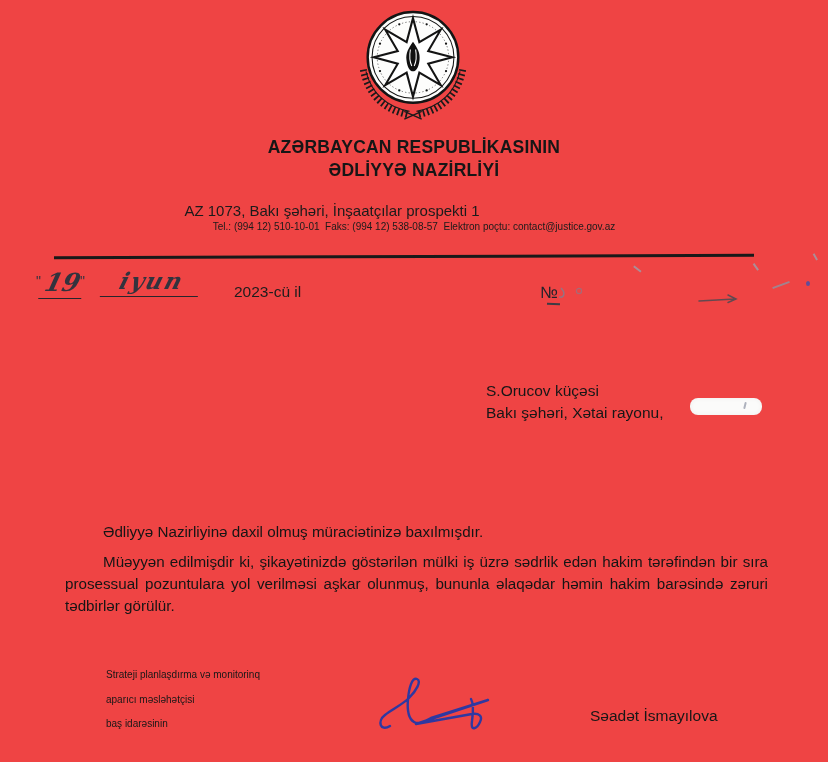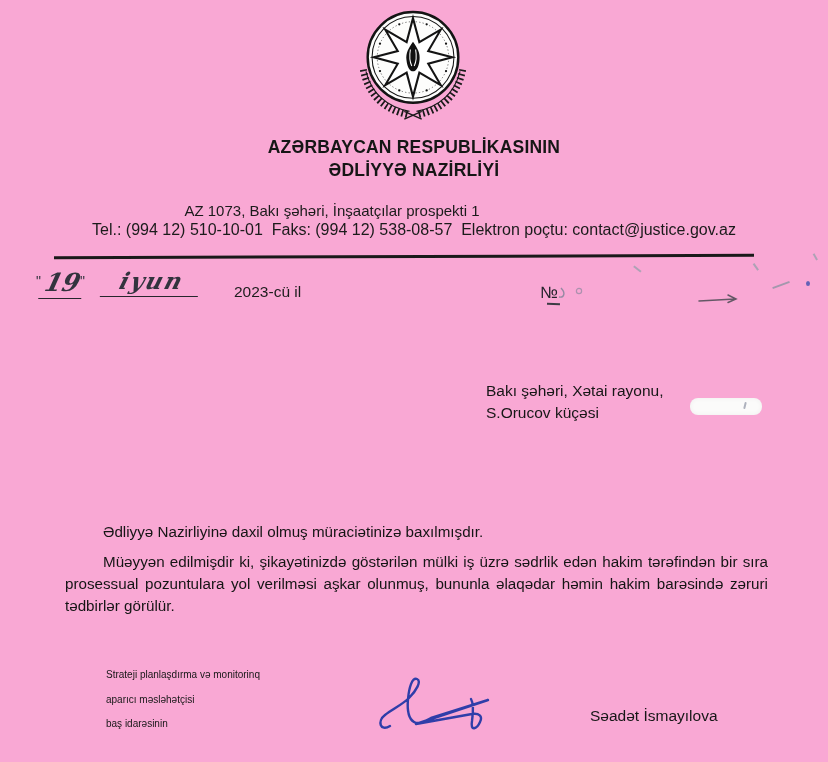--- a/index.html
+++ b/index.html
@@ -1,27 +1,27 @@
 <!DOCTYPE html>
 <html><head>
 <meta charset="utf-8">
 <style>
   html,body{margin:0;padding:0;background:#e9e9e9;}
   .page{
     position:relative; width:828px; height:762px; margin:0 auto;
-    background:#f9a8d4; overflow:hidden;
+    background:#ef4444; overflow:hidden;
     font-family:"Liberation Sans","DejaVu Sans",sans-serif;
     color:#1d1d1d;
   }
   
   .emblem{position:absolute; left:352px; top:6px; width:122px; height:128px;}
   .org{position:absolute; left:0; top:136px; width:828px; text-align:center;
        font-size:17.5px; font-weight:bold; line-height:23px; letter-spacing:.2px; color:#161616;}
   .addr{position:absolute; left:0; top:202px; width:664px; text-align:center; font-size:15px; color:#1b1b1b;}
-  .contacts{position:absolute; left:0; top:221px; width:828px; text-align:center; font-size:16px; color:#1b1b1b; white-space:pre;}
+  .contacts{position:absolute; left:0; top:221px; width:828px; text-align:center; font-size:10px; color:#1b1b1b; white-space:pre;}
   .divider{position:absolute; left:54px; top:255px; width:700px; height:3px; background:#191919; transform:rotate(-.2deg);}
   
   .dateline{position:absolute; left:36px; top:272px; width:330px; height:40px;}
   .q{position:absolute; font-size:14px; color:#33333e;}
   .q.open{left:0; top:1px;}
   .q.close{left:44px; top:1px;}
   .hw{font-family:"DejaVu Serif","Liberation Serif",serif; font-style:italic; font-weight:600;
       color:#33333e; display:inline-block; border-bottom:1.7px solid #26262c;}
   .hw.day{position:absolute; left:6px; top:-4px; font-size:25px; padding:0 5px 1px 3px; transform:skewX(-14deg);}
   .hw.month{position:absolute; left:68px; top:-5px; font-size:23px; letter-spacing:2px; padding:0 18px 2px 16px; transform:skewX(-16deg);}
@@ -112,22 +112,22 @@
     <path d="M2,9 L38,7 M31,3 L39,7 L31,10.5" stroke="#4a4a52" stroke-width="1.5" fill="none" opacity=".85" stroke-linecap="round"></path>
   </svg>
 
   <div class="pen-mark" style="left:633px;top:268px;width:9px;height:1.6px;transform:rotate(38deg);"></div>
   <div class="pen-mark" style="left:752px;top:266px;width:8px;height:1.6px;transform:rotate(55deg);"></div>
   <div class="pen-mark" style="left:772px;top:284px;width:18px;height:1.7px;transform:rotate(-20deg);background:#8d93a3;"></div>
   <div class="pen-mark" style="left:812px;top:256px;width:7px;height:1.6px;transform:rotate(60deg);"></div>
   <div class="pen-dot" style="left:806px;top:281px;"></div>
 
   <div class="recipient">
+    <div>S.Orucov küçəsi</div>
     <div>Bakı şəhəri, Xətai rayonu,</div>
-    <div>S.Orucov küçəsi</div>
   </div>
   <div class="smudge"></div>
   <div class="smudge-tick"></div>
 
   <div class="body-text">
     <p>Ədliyyə Nazirliyinə daxil olmuş müraciətinizə baxılmışdır.</p>
     <p>Müəyyən edilmişdir ki, şikayətinizdə göstərilən mülki iş üzrə sədrlik edən hakim tərəfindən bir sıra prosessual pozuntulara yol verilməsi aşkar olunmuş, bununla əlaqədar həmin hakim barəsində zəruri tədbirlər görülür.</p>
   </div>
 
   <div class="sig-position">

